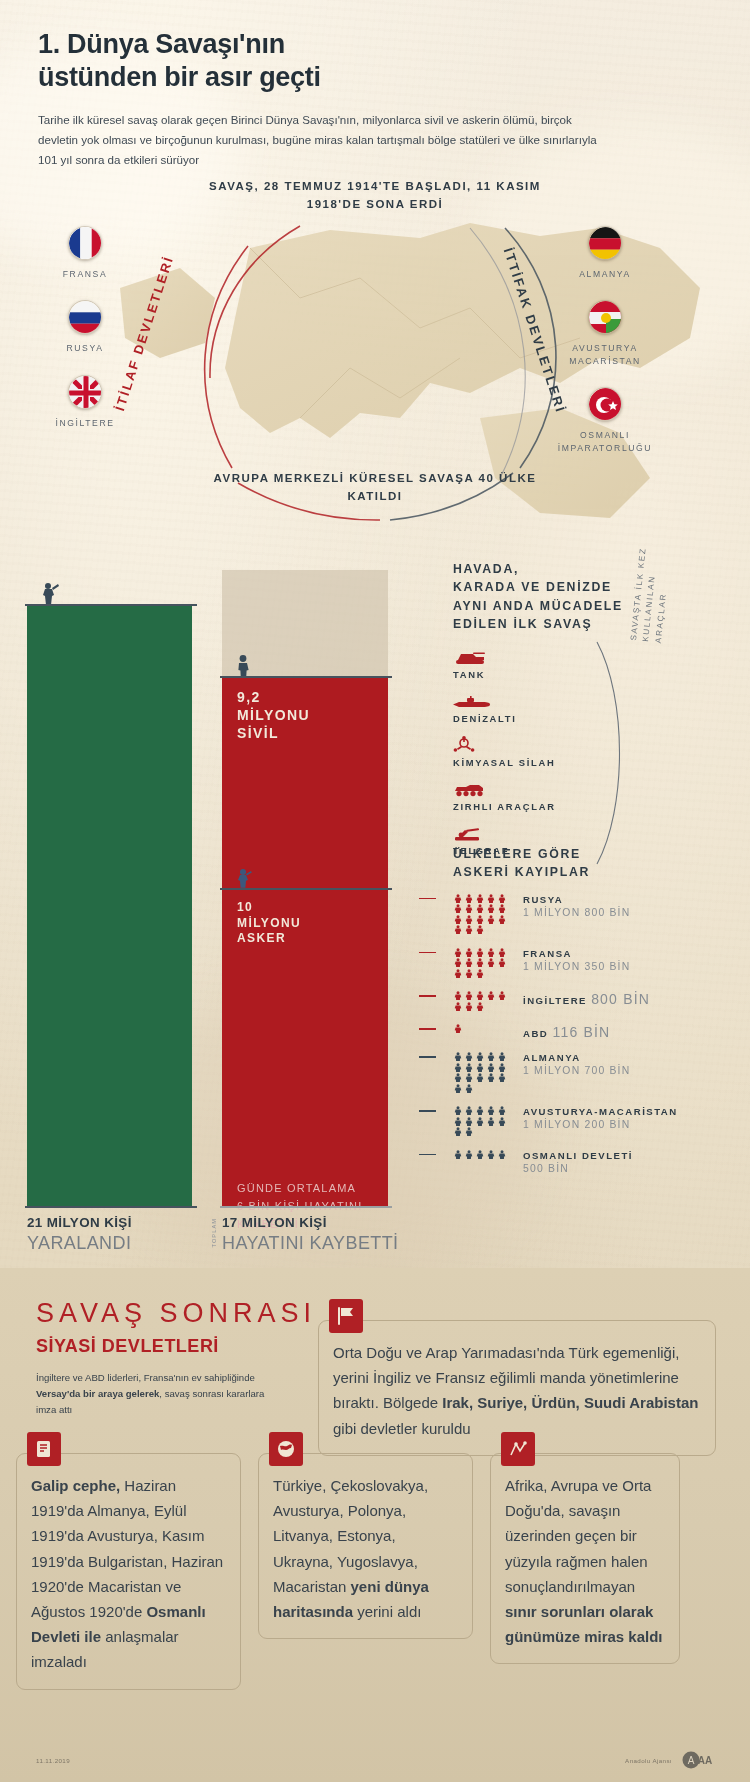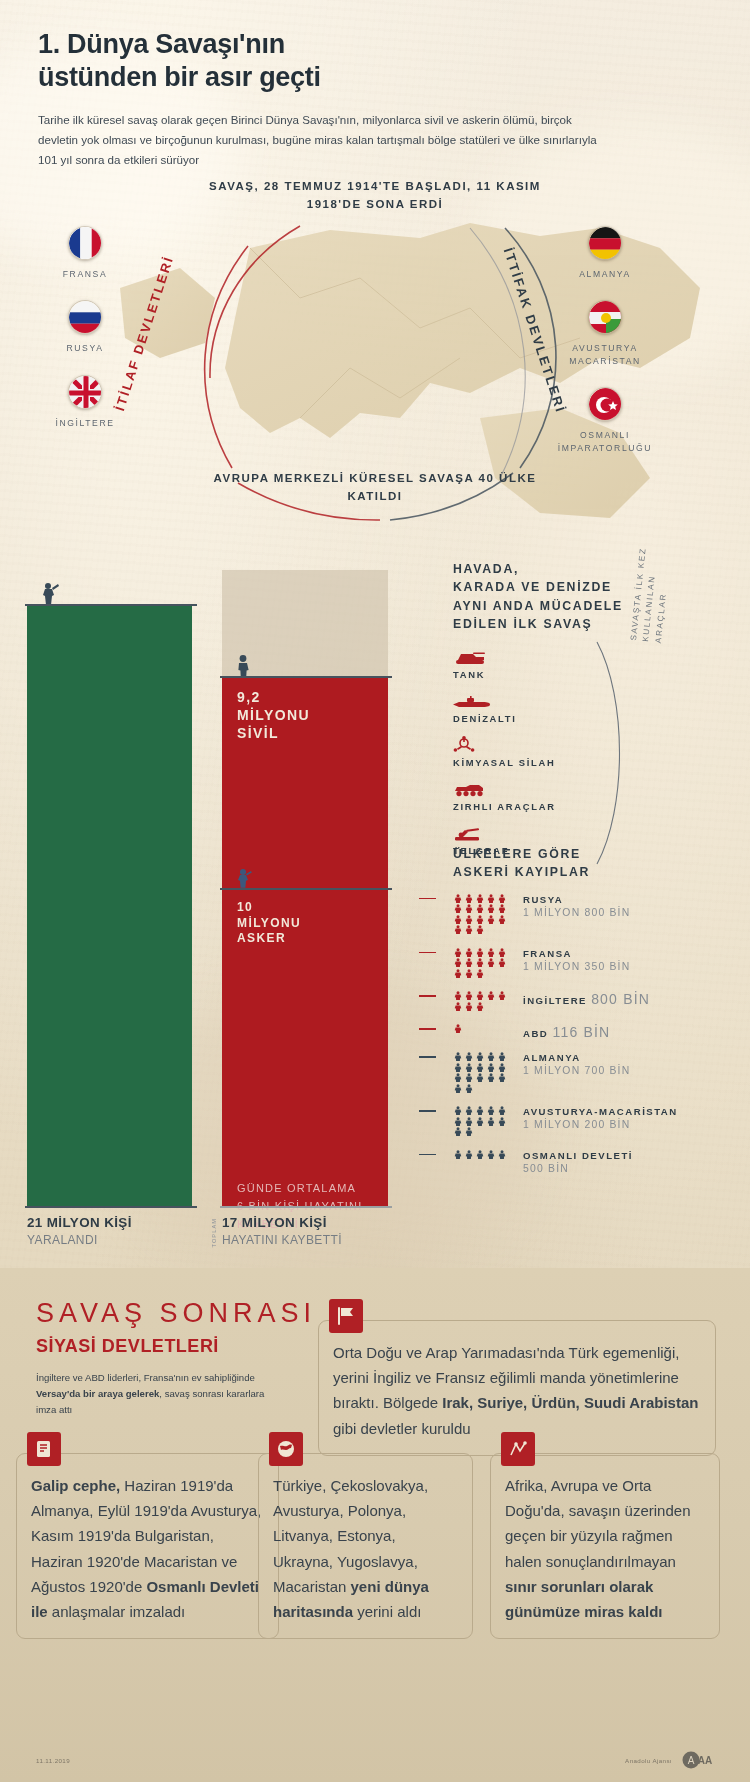--- a/index.html
+++ b/index.html
@@ -68,21 +68,21 @@
   .midSoldier { position:absolute; left:236px; top:308px; width:16px; height:20px; }
   .askLabel { position:absolute; left:237px; top:340px; color:#f2e9da; font-size:12px; font-weight:bold;
     letter-spacing:1.4px; line-height:1.3; }
   .dailyLabel { position:absolute; left:237px; top:574px; color:#e4b8b6; font-size:11px;
     letter-spacing:1.2px; line-height:1.62;margin-top:46px; }
 
   .baseGreen { position:absolute; left:25px; top:646px; width:172px; height:2px; background:#46535e; }
   .baseRed { position:absolute; left:220px; top:646px; width:172px; height:2px; background:#9aa0a2; }
   .barFoot { position:absolute; top:655px; }
   .barFoot .big { font-size:13.4px; font-weight:bold; color:#2f3c46; letter-spacing:.4px; }
-  .barFoot .small { font-size:12px; color:#767d84; letter-spacing:.4px; margin-top:3px; }
+  .barFoot .small { font-size:18px; color:#767d84; letter-spacing:.4px; margin-top:3px; }
   .toplamTag { position:absolute; left:211px; top:658px; font-size:5.6px; letter-spacing:1.1px;
     color:#8a9098; writing-mode:vertical-rl; transform:rotate(180deg); }
 
   
   .rpanel { position:absolute; left:453px; top:560px; width:300px; }
   .rhead { font-size:12.3px; font-weight:bold; letter-spacing:1.7px; line-height:1.5; color:#2f3c46; }
   .weapons { margin-top:14px; }
   .wItem { margin-bottom:12px; }
   .wIcon { height:17px; display:flex; align-items:flex-end; }
   .wIcon svg { display:block; }
@@ -977,21 +977,21 @@
               <g fill="#f0e6d4">
                 <rect x="2" y="1" width="2" height="18" rx="1"></rect>
                 <path d="M5 2 h12 l-3 4 3 4 H5z"></path>
               </g>
             </svg>
         </div>
         <div class="cardTxt" id="card0"><span>Orta Doğu ve Arap Yarımadası'nda Türk egemenliği, yerini İngiliz ve Fransız eğilimli manda yönetimlerine bıraktı. Bölgede </span><b>Irak, Suriye, Ürdün, Suudi Arabistan</b><span> gibi devletler kuruldu</span></div>
       </div>
     </div>
 
-    <div class="cardwrap" style="left:16px;top:185px;width:263px;">
+    <div class="cardwrap" style="left:16px;top:185px;width:225px;">
       <div class="card">
         <div class="cardIcon">
           <svg width="20" height="20" viewBox="0 0 20 20">
               <g fill="#f0e6d4">
                 <rect x="3" y="2" width="13" height="16" rx="1.5"></rect>
               </g>
               <g stroke="#b02025" stroke-width="1.3">
                 <path d="M6 6 h7M6 9 h7M6 12 h4"></path>
               </g>
             </svg>
@@ -1007,21 +1007,21 @@
               <circle cx="10" cy="10" r="8" fill="#f0e6d4"></circle>
               <g fill="#b02025">
                 <path d="M4 7 c3-1 5 1 7 0 s3-2 5-1 l-1 3 c-2 0-3 2-5 2 s-3-1-5 0z"></path>
               </g>
             </svg>
         </div>
         <div class="cardTxt" id="card2"><span>Türkiye, Çekoslovakya, Avusturya, Polonya, Litvanya, Estonya, Ukrayna, Yugoslavya, Macaristan </span><b>yeni dünya haritasında</b><span> yerini aldı</span></div>
       </div>
     </div>
 
-    <div class="cardwrap" style="left:490px;top:185px;width:230px;">
+    <div class="cardwrap" style="left:490px;top:185px;width:190px;">
       <div class="card">
         <div class="cardIcon">
           <svg width="20" height="20" viewBox="0 0 20 20">
               <g fill="none" stroke="#f0e6d4" stroke-width="1.6">
                 <path d="M3 16 L8 5 L12 12 L17 4"></path>
               </g>
               <g fill="#f0e6d4">
                 <circle cx="8" cy="5" r="1.8"></circle>
                 <circle cx="17" cy="4" r="1.8"></circle>
               </g>

